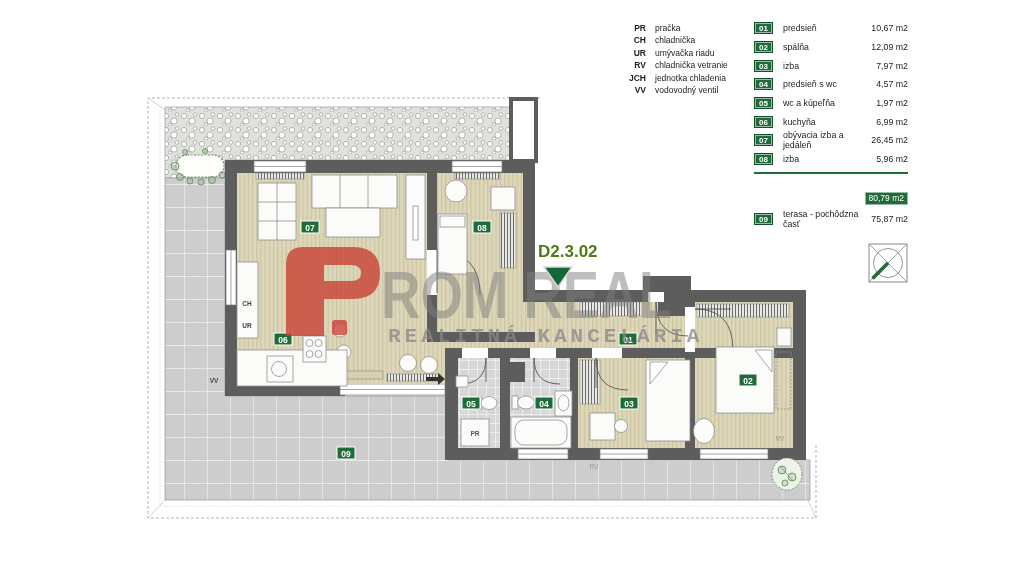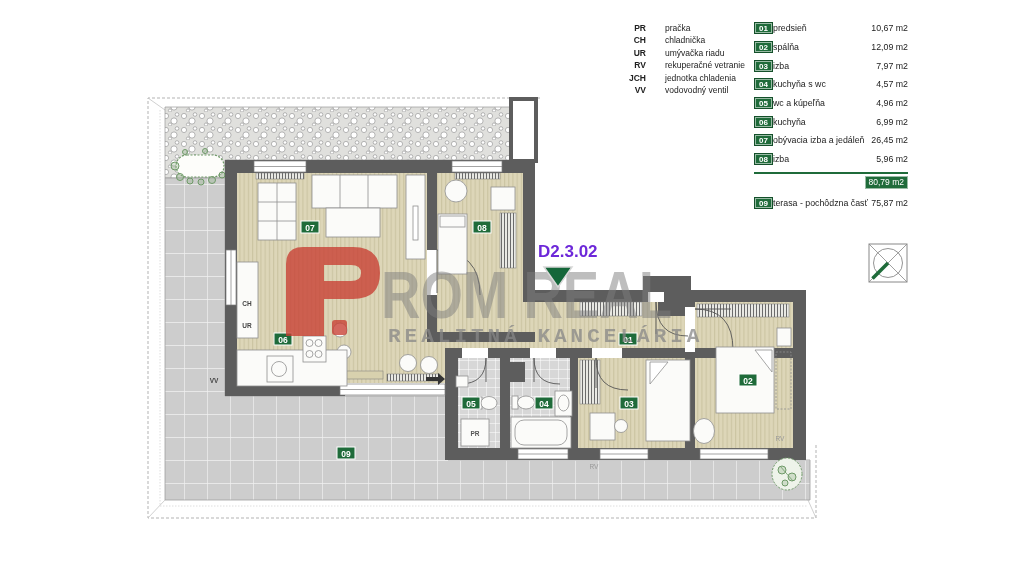--- a/index.html
+++ b/index.html
@@ -2,44 +2,44 @@
 <html><head>
 <meta charset="utf-8">
 <style>
   html,body{margin:0;padding:0;background:#fff;}
   .page{position:relative;width:1011px;height:570px;background:#fff;overflow:hidden;
         font-family:"Liberation Sans",sans-serif;}
   
   .legend{position:absolute;left:608px;top:22px;z-index:10;}
   .legend-row{display:flex;line-height:12.4px;font-size:8.5px;color:#222;}
   .legend-abbr{width:38px;text-align:right;font-weight:bold;}
-  .legend-label{margin-left:19px;}
+  .legend-label{margin-left:9px;}
   
   .room-list{position:absolute;left:754px;top:19px;width:154px;z-index:10;font-size:8.8px;color:#222;}
   .room-row{display:flex;align-items:center;height:18.7px;}
   .badge{width:19px;height:12px;background:#1f6b3a;color:#fff;font-size:8px;font-weight:bold;
          text-align:center;line-height:12px;box-shadow:inset 0 0 0 1px rgba(255,255,255,.55);
          border:1px solid #14502a;box-sizing:border-box;flex:0 0 auto;}
-  .room-name{flex:1;}
+  .room-name{margin-left:10px;flex:1;}
   .room-area{text-align:right;white-space:nowrap;}
   .divider{border-top:2px solid #1f6b3a;margin:3px 0 2px;}
   .total-row{display:flex;justify-content:flex-end;}
   .total-box{background:#1f6b3a;color:#fff;font-size:8.5px;padding:1px 4px 2px;
-             box-shadow:inset 0 0 0 1px rgba(255,255,255,.55);}
+             box-shadow:inset 0 0 0 1px rgba(255,255,255,.55);margin-top:16px;}
   .terrace-row{margin-top:5px;}
   
   .wm-title{position:absolute;left:381px;top:256px;z-index:5;font-size:62px;font-weight:bold;
             color:rgba(125,125,125,.5);letter-spacing:0px;transform:scale(.88,1.08);
             transform-origin:left top;white-space:nowrap;}
   .wm-sub{position:absolute;left:388px;top:325px;z-index:5;font-size:21px;font-weight:bold;
           letter-spacing:4px;color:rgba(135,135,135,.75);white-space:nowrap;font-family:Liberation Mono, monospace;}
   .wm-logo{position:absolute;left:283px;top:242px;z-index:5;}
   
   .unit-label{position:absolute;left:538px;top:242px;z-index:6;font-size:17px;font-weight:bold;
-              color:#6d28d9;}
+              color:#4d7c0f;}
   .unit-triangle{position:absolute;left:542px;top:265px;z-index:6;}
   .plan-svg{position:absolute;left:0;top:0;z-index:1;}
 </style>
 </head>
 <body>
 
 <div class="page">
 
   <svg class="plan-svg" width="1011" height="570" viewBox="0 0 1011 570">
     <defs>
@@ -338,21 +338,21 @@
     <div class="legend-row">
         <span class="legend-abbr">CH</span>
         <span class="legend-label">chladnička</span>
       </div>
     <div class="legend-row">
         <span class="legend-abbr">UR</span>
         <span class="legend-label">umývačka riadu</span>
       </div>
     <div class="legend-row">
         <span class="legend-abbr">RV</span>
-        <span class="legend-label">rekuperačné vetranie</span>
+        <span class="legend-label">chladnička vetranie</span>
       </div>
     <div class="legend-row">
         <span class="legend-abbr">JCH</span>
         <span class="legend-label">jednotka chladenia</span>
       </div>
     <div class="legend-row">
         <span class="legend-abbr">VV</span>
         <span class="legend-label">vodovodný ventil</span>
       </div>
   </div>
@@ -368,27 +368,27 @@
         <span class="room-name">spálňa</span>
         <span class="room-area">12,09 m2</span>
       </div>
     <div class="room-row">
         <span class="badge">03</span>
         <span class="room-name">izba</span>
         <span class="room-area">7,97 m2</span>
       </div>
     <div class="room-row">
         <span class="badge">04</span>
-        <span class="room-name">kuchyňa s wc</span>
+        <span class="room-name">predsieň s wc</span>
         <span class="room-area">4,57 m2</span>
       </div>
     <div class="room-row">
         <span class="badge">05</span>
         <span class="room-name">wc a kúpeľňa</span>
-        <span class="room-area">4,96 m2</span>
+        <span class="room-area">1,97 m2</span>
       </div>
     <div class="room-row">
         <span class="badge">06</span>
         <span class="room-name">kuchyňa</span>
         <span class="room-area">6,99 m2</span>
       </div>
     <div class="room-row">
         <span class="badge">07</span>
         <span class="room-name">obývacia izba a jedáleň</span>
         <span class="room-area">26,45 m2</span>

